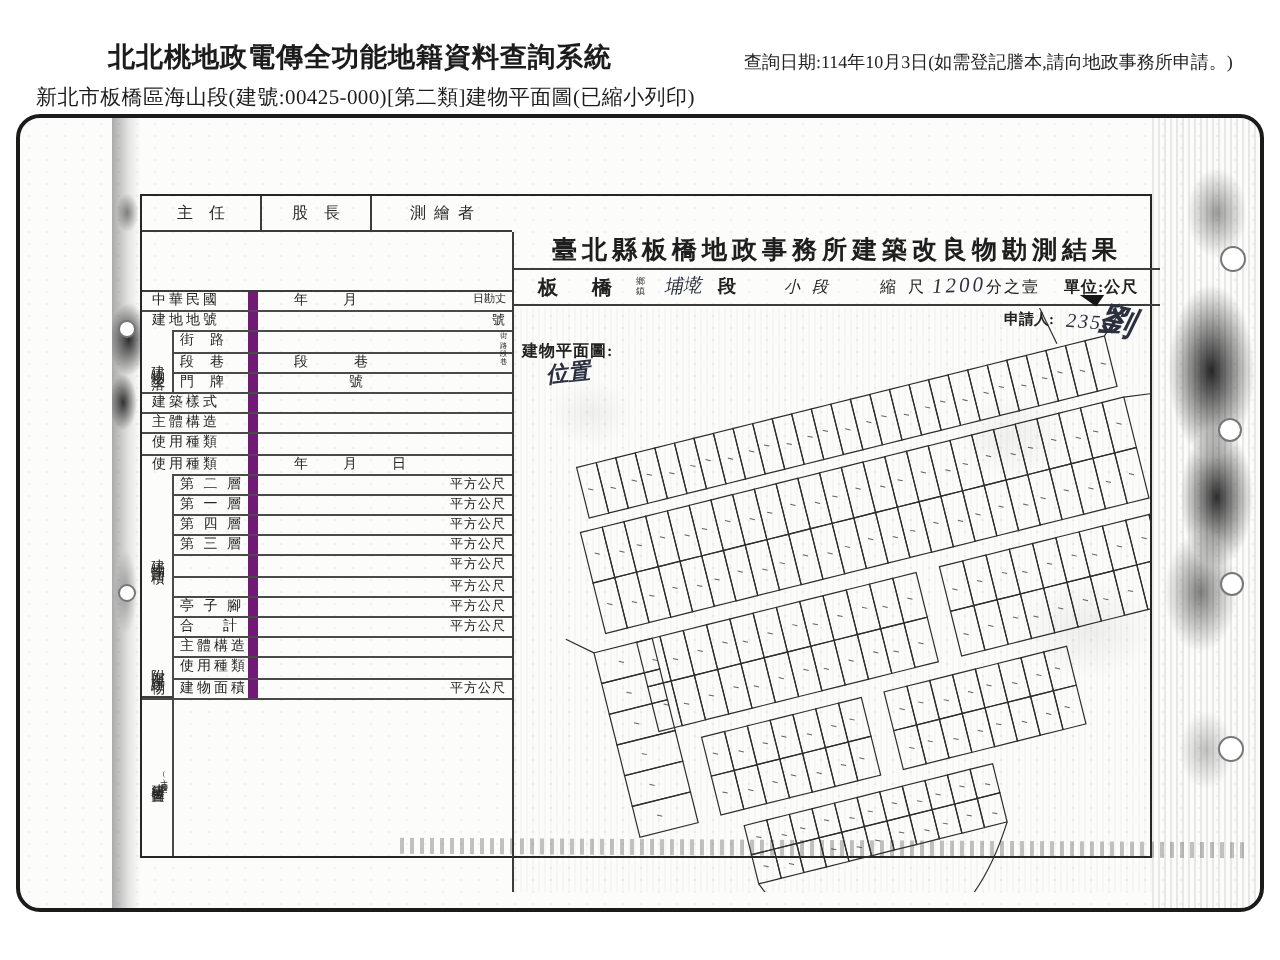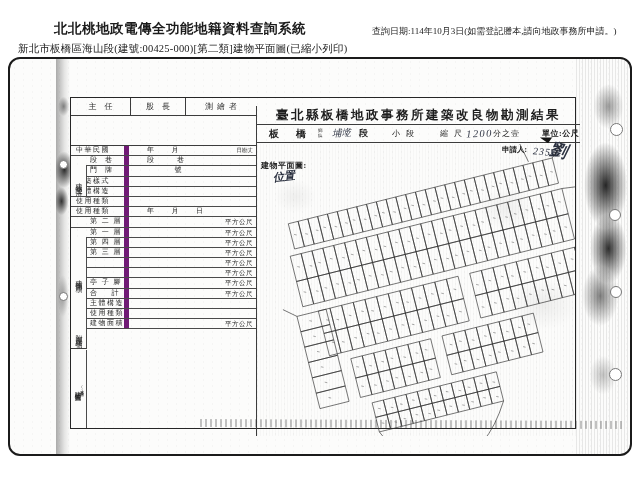--- a/index.html
+++ b/index.html
@@ -76,34 +76,34 @@
         display:flex;align-items:center;justify-content:center;}
   .gtext{writing-mode:vertical-rl;text-orientation:upright;font-size:7px;letter-spacing:2px;color:#242424;}
   .gbox.site{top:67.4px;height:30.6px;}
   .gbox.area{top:138.8px;height:81.6px;}
   .gbox.annex{top:220.4px;height:30.6px;border-bottom:1px solid #3c3c3c;}
   .gbox.posmap{top:251.6px;height:78.4px;}
   .gbox.posmap .gtext{font-size:6.5px;letter-spacing:1px;}
   .gnote{writing-mode:vertical-rl;text-orientation:upright;font-size:3.6px;color:#333;margin-left:-2px;}
   .posmap-cell{position:absolute;left:16px;top:251.6px;width:169px;height:78.4px;}
   
-  .panel{position:absolute;left:185px;top:8px;width:324px;height:330px;border-left:1px solid #3c3c3c;}
+  .panel{position:absolute;left:185px;top:18px;width:324px;height:330px;border-left:1px solid #3c3c3c;}
   .office-title{height:19px;border-bottom:1px solid #3c3c3c;display:flex;align-items:center;justify-content:center;
     font-size:12.5px;font-weight:700;letter-spacing:2.5px;white-space:nowrap;color:#1e1e1e;}
   .loc-row{height:18px;border-bottom:1px solid #3c3c3c;display:flex;align-items:center;font-size:9px;color:#222;position:relative;}
   .loc-row .big{font-size:10px;font-weight:700;letter-spacing:4px;margin-left:12px;white-space:pre;text-align:right;}
   .loc-row .unit-sm{font-size:4.5px;line-height:1.1;width:6px;word-break:break-all;margin-left:8px;color:#333;}
   .hand{font-style:italic;color:#2b3140;}
   .loc-row .hw-section{font-size:9.5px;margin-left:8px;transform:rotate(-3deg);}
   .loc-row .sec-unit{margin-left:8px;font-weight:700;}
-  .loc-row .sub{margin-left:24px;letter-spacing:2px;font-size:8px;}
+  .loc-row .sub{margin-left:24px;letter-spacing:2px;font-size:8px;font-style:italic;}
   .loc-row .scale{margin-left:4px;letter-spacing:2px;font-size:8px;padding-left:20px;}
   .loc-row .hw-scale{font-size:10.5px;letter-spacing:1.5px;margin-left:2px;transform:rotate(-2deg);}
   .loc-row .denom{font-size:8px;letter-spacing:1px;font-family:Liberation Mono, monospace;}
-  .loc-row .unitlab{margin-left:22px;font-size:8px;letter-spacing:.5px;font-weight:700;}
+  .loc-row .unitlab{margin-left:12px;font-size:8px;letter-spacing:.5px;font-weight:700;}
   .plan-label{position:absolute;left:4px;top:54px;font-size:8px;letter-spacing:.5px;font-weight:700;color:#222;}
   .plan-hand{position:absolute;left:16px;top:63px;font-size:11px;transform:rotate(-6deg);font-weight:600;}
   .applicant{position:absolute;left:245px;top:39px;font-size:7.5px;font-weight:700;color:#222;}
   .applicant-hand{position:absolute;left:276px;top:40px;font-size:10px;letter-spacing:1px;transform:rotate(4deg);}
   .applicant-sig{position:absolute;left:293px;top:33px;font-size:17px;transform:rotate(12deg);font-weight:600;}
   .mark-arrow{position:absolute;left:284px;top:28px;width:0;height:0;
     border-left:10px solid transparent;border-bottom:7px solid #151515;transform:rotate(35deg);}
   .map-svg{position:absolute;left:0;top:38px;}
   .map-texture{position:absolute;left:0;top:38px;width:319px;height:292px;pointer-events:none;
     background:
@@ -139,20 +139,34 @@
       <div class="sigcell">股    長</div>
       <div class="sigcell">測  繪  者</div>
     </div>
 
     <div class="rows">
         <div class="trow">
           <div class="tlab">中華民國</div>
           <div class="tval">
             <span class="vtext">年      月</span>
             <span class="vsuf sm6">日勘丈</span>
+          </div>
+        </div>
+        <div class="trow">
+          <div class="tlab">建地地號</div>
+          <div class="tval">
+            <span class="vtext"></span>
+            <span class="vsuf">號</span>
+          </div>
+        </div>
+        <div class="trow grouped">
+          <div class="tlab">街  路</div>
+          <div class="tval">
+            <span class="vtext"></span>
+            <span class="vsuf tiny-stack">街路段巷</span>
           </div>
         </div>
         <div class="trow grouped">
           <div class="tlab">段  巷</div>
           <div class="tval">
             <span class="vtext">段        巷</span>
             <span class="vsuf"></span>
           </div>
         </div>
         <div class="trow grouped">

